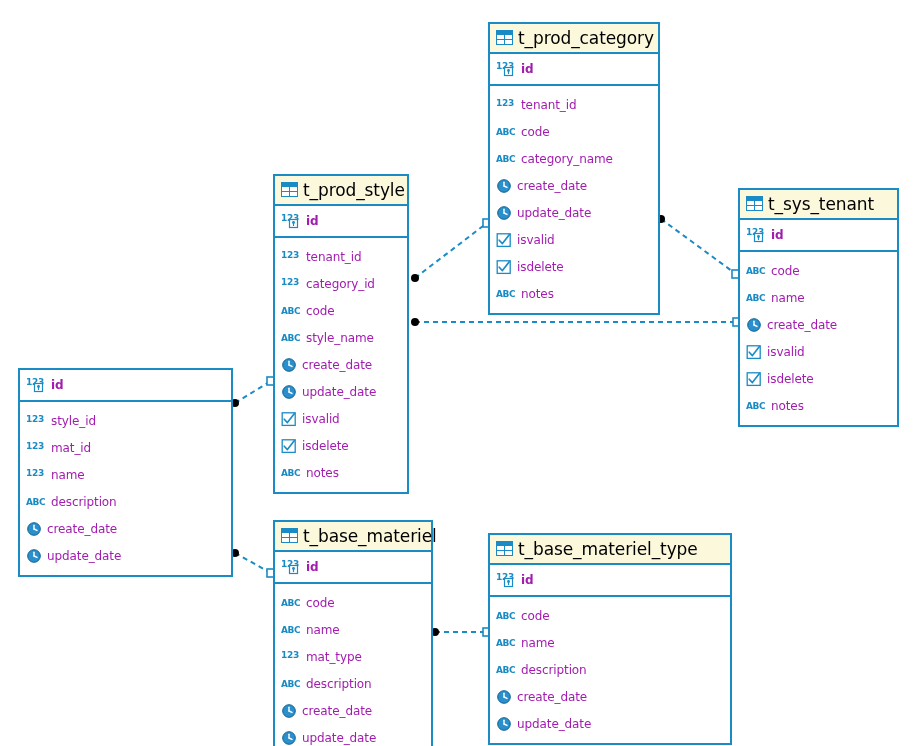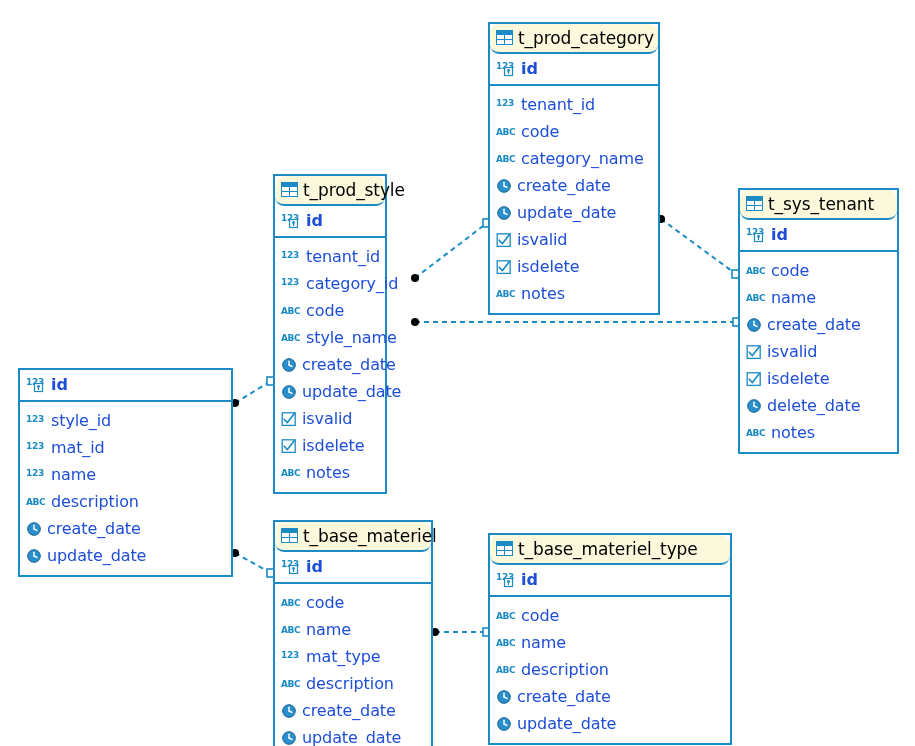--- a/index.html
+++ b/index.html
@@ -35,21 +35,20 @@
     z-index: 2;
   }
   .entity-header {
     box-sizing: border-box;
     background: #fbf8dc;
     border-bottom: 2px solid #1a8bc4;
     display: flex;
     align-items: center;
     padding: 3px 6px 4px 6px;
     height: 30px;
-    border-radius: 9px;
   }
   .entity-title {
     font-size: 17px;
     color: #000000;
     white-space: nowrap;
     letter-spacing: -0.1px;
   }
   .pk-section {
     box-sizing: border-box;
     border-bottom: 2px solid #1a8bc4;
@@ -62,22 +61,22 @@
   .attr-section {
     padding: 5px 6px 6px 6px;
     background: #ffffff;
   }
   .attr-row {
     display: flex;
     align-items: center;
     height: 27px;
   }
   .attr-label {
-    font-size: 16px;
-    color: #1d4ed8;
+    font-size: 12px;
+    color: #a21caf;
     white-space: nowrap;
     letter-spacing: -0.1px;
   }
   .attr-label.pk {
     font-weight: bold;
   }
   .ic {
     display: inline-flex;
     align-items: center;
     flex: 0 0 auto;
@@ -230,21 +229,21 @@
         <div class="attr-row">
           <span class="ic icon-abc">
             <svg viewBox="0 0 20 14" width="20" height="14">
               <text x="0" y="10" class="abc-text">ABC</text>
             </svg>
           </span>
           <span class="attr-label">notes</span>
         </div>
       </div>
     </div>
-    <div class="entity" style="left: 273px; top: 174px; width: 114px;">
+    <div class="entity" style="left: 273px; top: 174px; width: 136px;">
       <div class="entity-header">
         <span class="ic icon-table">
           <svg viewBox="0 0 17 15" width="17" height="15">
             <rect x="0.5" y="0.5" width="16" height="14" fill="#ffffff" stroke="#1a8bc4" stroke-width="1"></rect>
             <rect x="1" y="1" width="15" height="4" fill="#1a8bc4"></rect>
             <line x1="8.5" y1="5" x2="8.5" y2="14.5" stroke="#1a8bc4" stroke-width="1"></line>
             <line x1="1" y1="9.5" x2="16" y2="9.5" stroke="#1a8bc4" stroke-width="1"></line>
           </svg>
         </span>
         <span class="entity-title">t_prod_style</span>
@@ -403,30 +402,20 @@
         <div class="attr-row">
           <span class="ic icon-bool">
             <svg viewBox="0 0 16 16" width="16" height="16">
               <rect x="1.2" y="1.8" width="13" height="12.6" fill="#ffffff" stroke="#1a8bc4" stroke-width="1.3"></rect>
               <path d="M3.2 8.2 L6.4 11.6 L13.4 2.6" fill="none" stroke="#1a8bc4" stroke-width="1.6" stroke-linecap="round" stroke-linejoin="round"></path>
             </svg>
           </span>
           <span class="attr-label">isdelete</span>
         </div>
         <div class="attr-row">
-          <span class="ic icon-clock">
-            <svg viewBox="0 0 16 16" width="16" height="16">
-              <circle cx="8" cy="8" r="6.3" fill="#2a8fcd" stroke="#10628f" stroke-width="1"></circle>
-              <line x1="8" y1="8" x2="8" y2="4.2" stroke="#ffffff" stroke-width="1.4" stroke-linecap="round"></line>
-              <line x1="8" y1="8" x2="11" y2="9.4" stroke="#ffffff" stroke-width="1.4" stroke-linecap="round"></line>
-            </svg>
-          </span>
-          <span class="attr-label">delete_date</span>
-        </div>
-        <div class="attr-row">
           <span class="ic icon-abc">
             <svg viewBox="0 0 20 14" width="20" height="14">
               <text x="0" y="10" class="abc-text">ABC</text>
             </svg>
           </span>
           <span class="attr-label">notes</span>
         </div>
       </div>
     </div>
     <div class="entity" style="left: 18px; top: 368px; width: 215px;">

